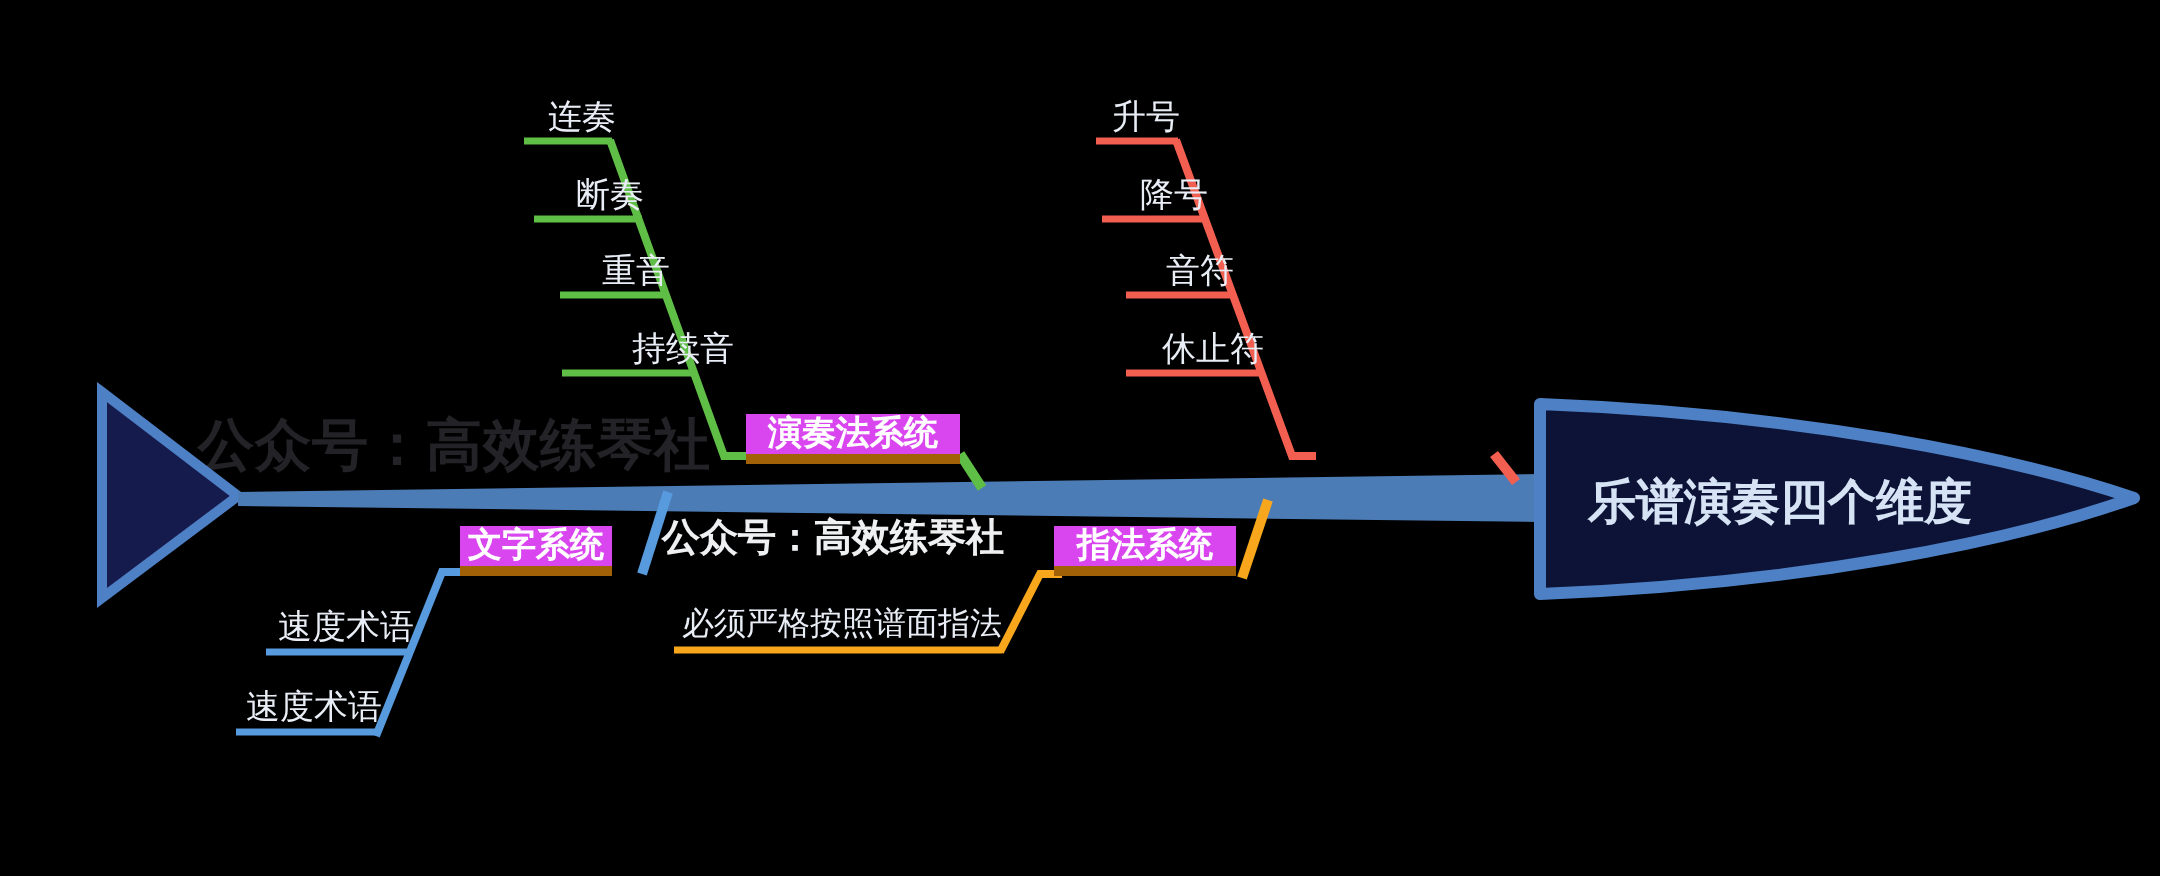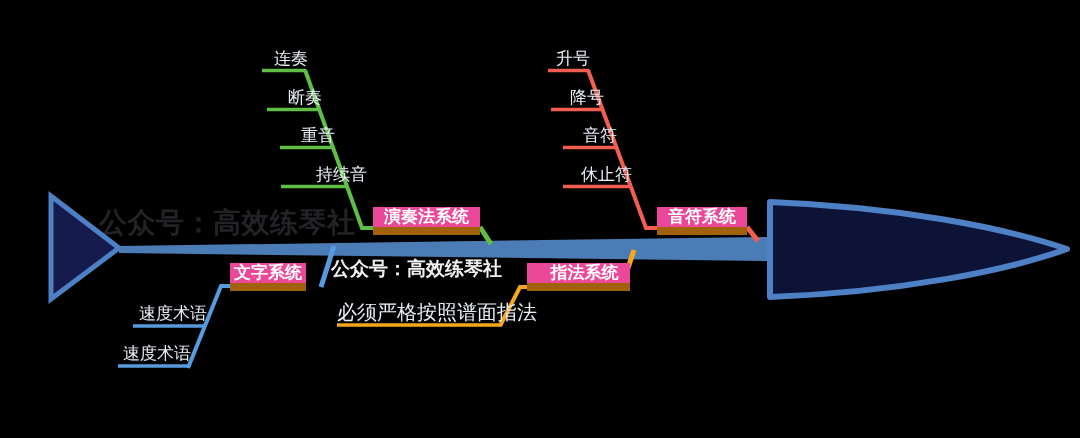--- a/index.html
+++ b/index.html
@@ -11,42 +11,42 @@
   .wm-dark{
     position:absolute;left:99px;top:204px;z-index:1;
     font-size:28px;font-weight:bold;color:#232327;white-space:nowrap;letter-spacing:0.5px;
   }
   .wm-light{
     position:absolute;left:331px;top:256px;z-index:3;
     font-size:19px;font-weight:bold;color:#eef0f2;white-space:nowrap;
   }
   .cat-label{
     position:absolute;z-index:4;height:20px;line-height:20px;text-align:center;
-    background:#ec4899;border-bottom:8px solid #a16207;
+    background:#d946ef;border-bottom:5px solid #a16207;
     color:#ffffff;font-size:17px;font-weight:bold;white-space:nowrap;
   }
   .lbl-performance{left:373px;top:207px;width:107px;}
   .lbl-note{left:657px;top:207px;width:90px;}
   .lbl-text{left:230px;top:263px;width:76px;}
-  .lbl-fingering{left:527px;top:263px;width:91px;padding-left:12px;}
+  .lbl-fingering{left:527px;top:263px;width:91px;}
   .item{
     position:absolute;z-index:4;line-height:19px;text-align:right;
     color:#e9eef6;font-size:17px;white-space:nowrap;
   }
   .it-a1{left:260px;top:49px;width:48px;}
   .it-a2{left:266px;top:88px;width:56px;}
   .it-a3{left:279px;top:126px;width:56px;}
   .it-a4{left:295px;top:165px;width:72px;}
   .it-b1{left:544px;top:49px;width:46px;}
   .it-b2{left:549px;top:88px;width:55px;}
   .it-b3{left:561px;top:126px;width:56px;}
   .it-b4{left:559px;top:165px;width:73px;}
   .it-c1{left:131px;top:304px;width:76px;}
   .it-c2{left:116px;top:344px;width:75px;}
-  .it-d1{left:337px;top:303px;width:164px;font-size:20px;}
+  .it-d1{left:337px;top:303px;width:164px;font-size:16px;}
   .head-title{
     position:absolute;left:779px;top:235px;width:222px;z-index:4;
     text-align:center;font-size:24px;font-weight:bold;color:#d5e3f5;white-space:nowrap;
   }
 </style>
 </head>
 <body>
 
 <div id="stage">
 
@@ -80,33 +80,33 @@
     <line x1="634" y1="250" x2="621" y2="289" stroke="#f8a71d" stroke-width="5"></line>
     <polyline points="531,287 520,287 500,326" fill="none" stroke="#f8a71d" stroke-width="4"></polyline>
     <line x1="337" y1="325" x2="501" y2="325" stroke="#f8a71d" stroke-width="3.5"></line>
 
     <path d="M 770 202 C 900 207 1005 228 1067 249 C 1005 271 900 292 770 297 Z" fill="#0d1336" stroke="#4d80c4" stroke-width="6" stroke-linejoin="round"></path>
   </svg>
 
   <div class="wm-light">公众号：高效练琴社</div>
 
   <div class="cat-label lbl-performance">演奏法系统</div>
-  <div class="cat-label lbl-note">音符系统</div>
   <div class="cat-label lbl-text">文字系统</div>
   <div class="cat-label lbl-fingering">指法系统</div>
 
   <div class="item it-a1">连奏</div>
   <div class="item it-a2">断奏</div>
   <div class="item it-a3">重音</div>
   <div class="item it-a4">持续音</div>
 
   <div class="item it-b1">升号</div>
   <div class="item it-b2">降号</div>
   <div class="item it-b3">音符</div>
   <div class="item it-b4">休止符</div>
 
   <div class="item it-c1">速度术语</div>
   <div class="item it-c2">速度术语</div>
 
   <div class="item it-d1">必须严格按照谱面指法</div>
 
+  <div class="head-title">乐谱演奏四个维度</div>
 
 </div>
 
 </body></html>

